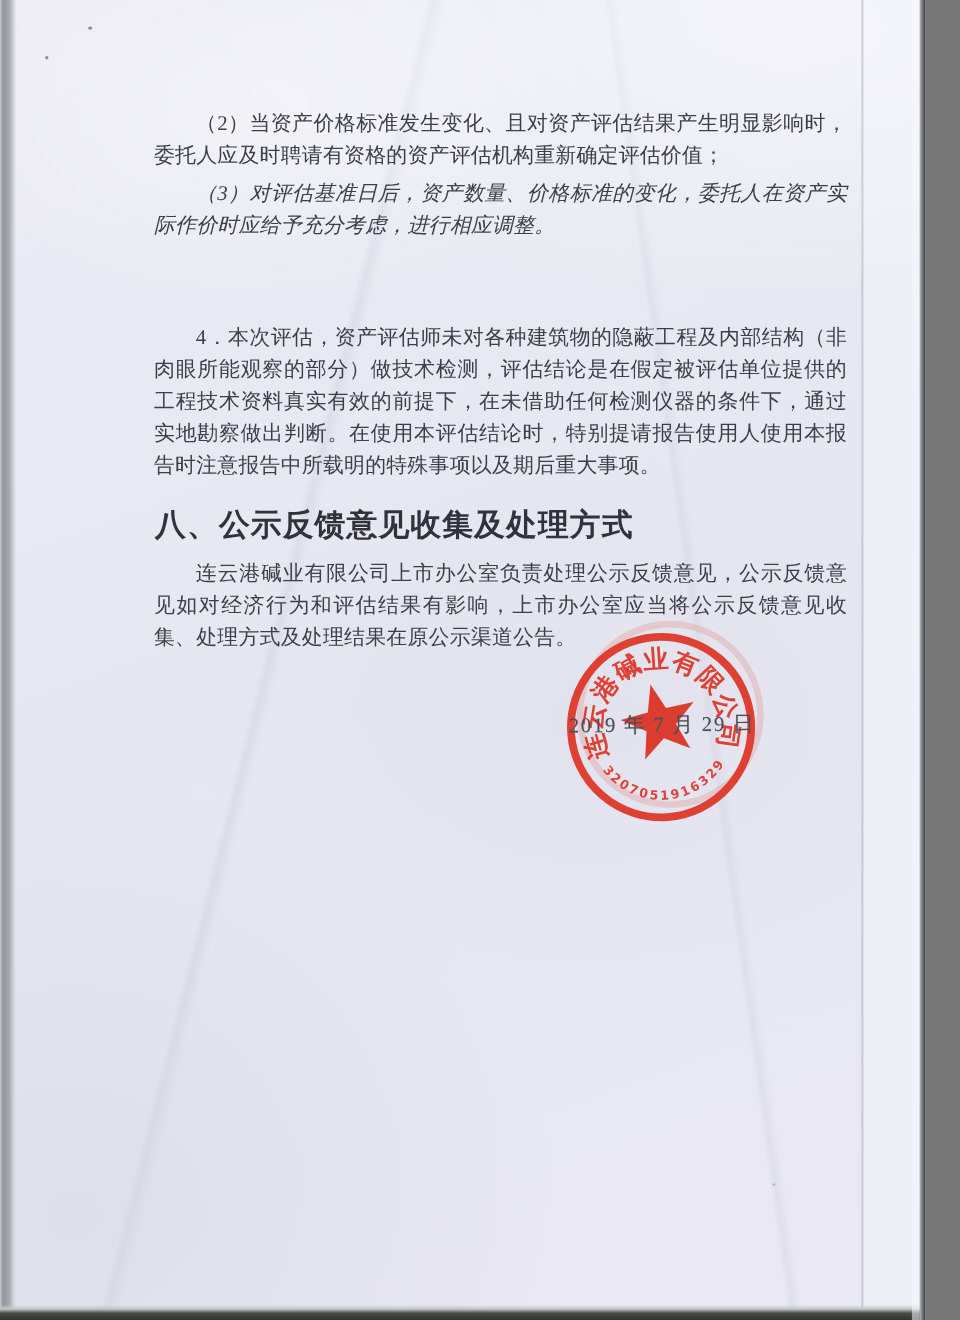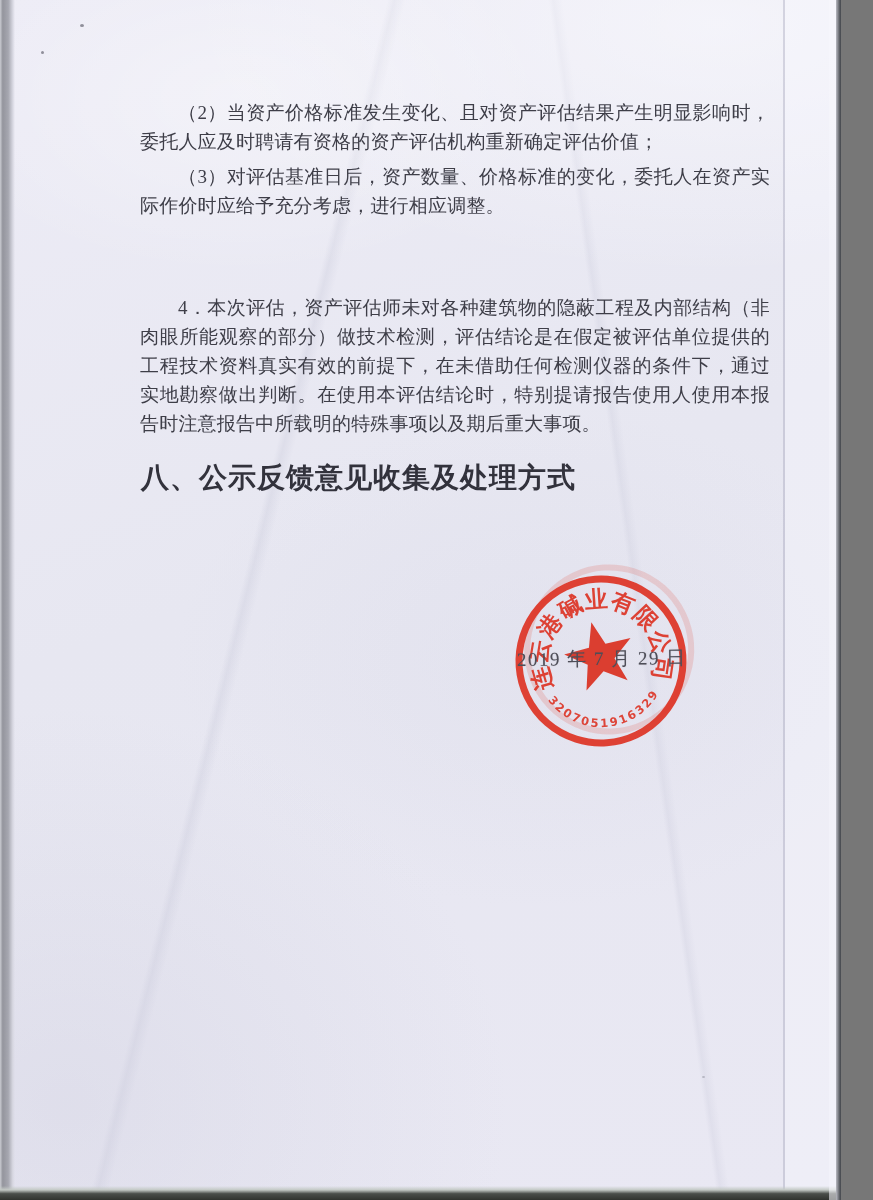--- a/index.html
+++ b/index.html
@@ -53,21 +53,21 @@
   .speck.s3{left:702px;top:1076px;width:3px;height:2px;opacity:.5;}
 
   
   .para{
     position:absolute;left:140px;width:630px;
     font-size:19px;line-height:29px;color:#3e3e48;
     text-align:justify;text-indent:2em;
     letter-spacing:0.2px;
   }
   .p2{top:98px;}
-  .p3{top:162px;}
+  .p3{top:162px;font-style:italic;}
   .p4{top:221px;}
   .p5{top:293px;}
   .heading{
     position:absolute;left:141px;top:460px;width:640px;
     font-size:28px;line-height:36px;font-weight:bold;color:#32323c;
     letter-spacing:1px;margin:0;font-family:Liberation Serif, serif;
   }
   .p6{top:507px;}
 
   
@@ -104,20 +104,21 @@
 
 <div class="scan">
   <div class="paper"></div>
 
   <div class="para p2">（2）当资产价格标准发生变化、且对资产评估结果产生明显影响时，委托人应及时聘请有资格的资产评估机构重新确定评估价值；</div>
   <div class="para p3">（3）对评估基准日后，资产数量、价格标准的变化，委托人在资产实际作价时应给予充分考虑，进行相应调整。</div>
   <div class="para p5">4．本次评估，资产评估师未对各种建筑物的隐蔽工程及内部结构（非肉眼所能观察的部分）做技术检测，评估结论是在假定被评估单位提供的工程技术资料真实有效的前提下，在未借助任何检测仪器的条件下，通过实地勘察做出判断。在使用本评估结论时，特别提请报告使用人使用本报告时注意报告中所载明的特殊事项以及期后重大事项。</div>
 
   <h1 class="heading">八、公示反馈意见收集及处理方式</h1>
 
+  <div class="para p6">连云港碱业有限公司上市办公室负责处理公示反馈意见，公示反馈意见如对经济行为和评估结果有影响，上市办公室应当将公示反馈意见收集、处理方式及处理结果在原公示渠道公告。</div>
 
   <div class="seal">
     <svg viewBox="-100 -100 200 200">
       <g transform="rotate(-4)">
         <circle class="ghost" cx="9" cy="-11" r="82"></circle>
         <circle class="ring" cx="0" cy="0" r="82"></circle>
         <path id="arcTop" class="arc" d="M -50.7 18.5 A 54 54 0 1 1 50.7 18.5"></path>
         <text class="company-text">
           <textPath href="#arcTop" startOffset="50%" text-anchor="middle">连云港碱业有限公司</textPath>
         </text>

